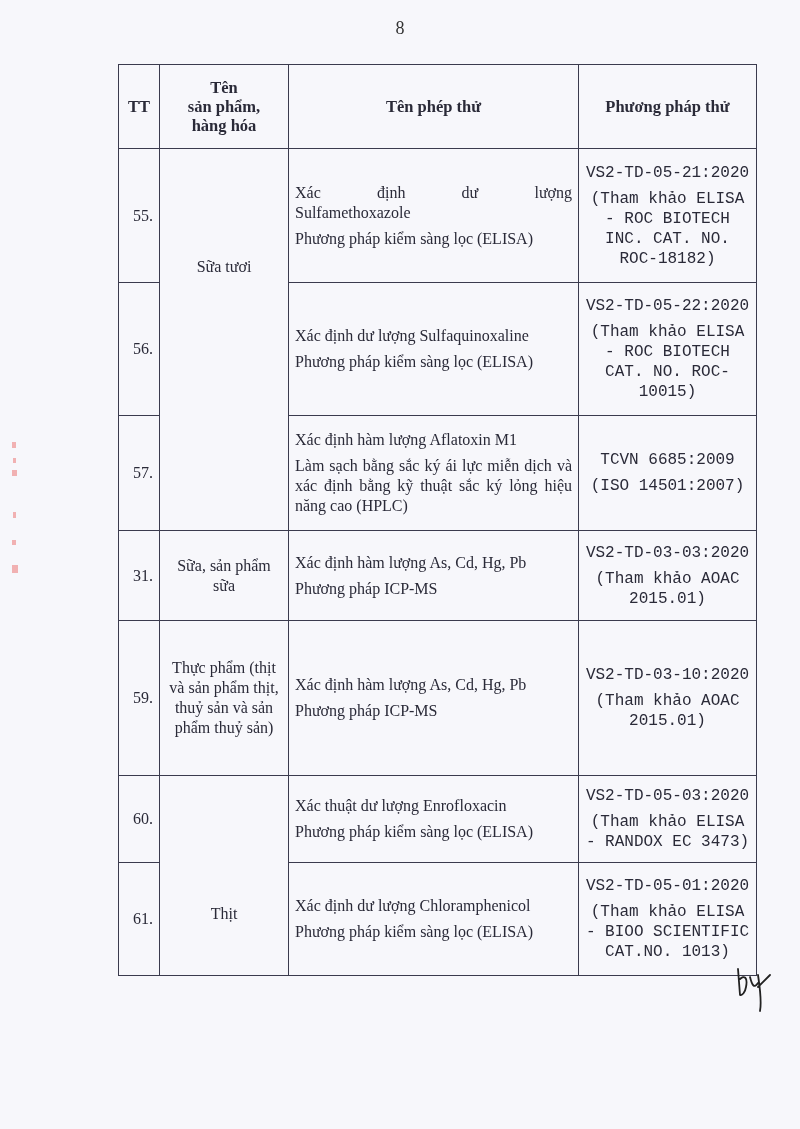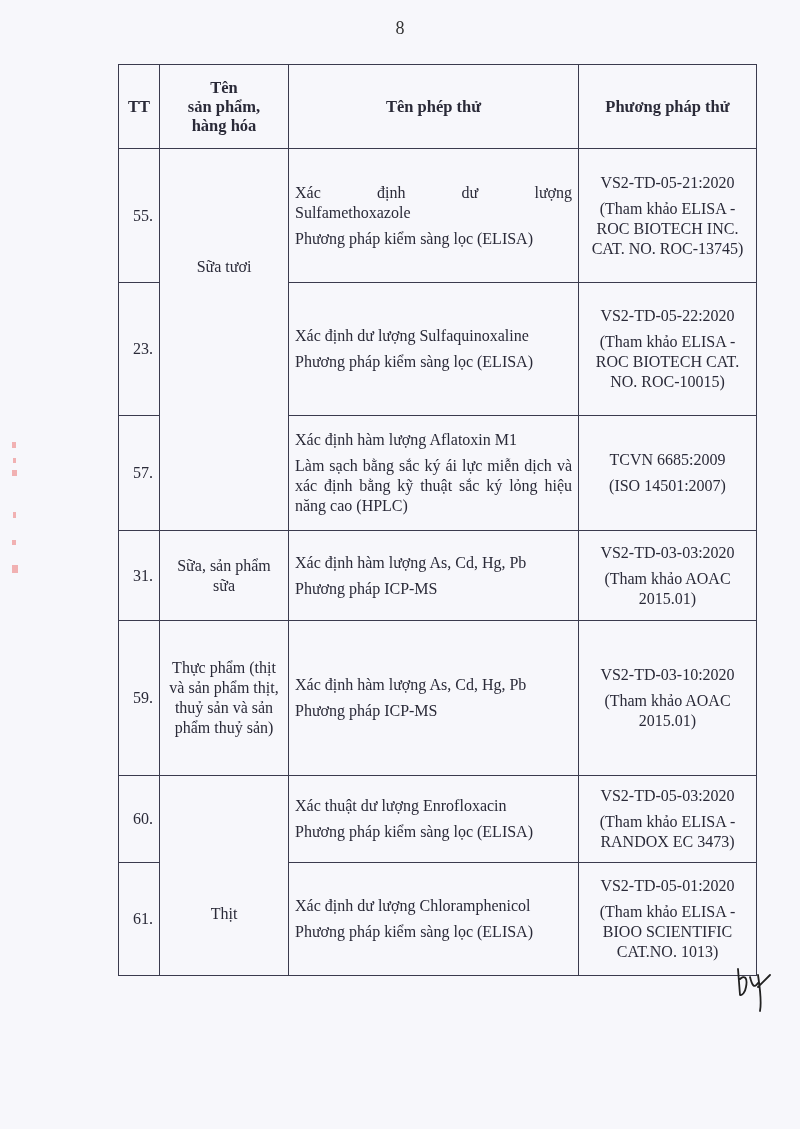--- a/index.html
+++ b/index.html
@@ -29,21 +29,21 @@
     font-weight: bold; font-size: 16.5px; text-align: center; line-height: 19px;
   }
   .c-tt { width: 41px; }
   .c-prod { width: 129px; }
   .c-test { width: 290px; }
   .c-meth { width: 178px; }
   td.tt { text-align: right; padding-left: 5px; }
   td.prod { text-align: center; }
   td.test p { margin: 0 0 6px 0; }
   td.test p:last-child { margin-bottom: 0; }
-  td.meth { text-align: center; }
+  td.meth { text-align: center; font-family: Liberation Mono, monospace; }
   td.meth p { margin: 0 0 6px 0; }
   td.meth p:last-child { margin-bottom: 0; }
   .justify { text-align: justify; text-align-last: justify; }
   .signature {
     position: absolute; left: 732px; top: 965px; width: 40px; height: 50px;
   }
   .red-marks {
     position: absolute; left: 10px; top: 440px; width: 12px; height: 150px;
   }
 </style>
@@ -94,26 +94,26 @@
           <span>Xác</span>
           <span>định</span>
           <span>dư</span>
           <span>lượng</span>
         </p>
         <p style="margin-top:-6px">Sulfamethoxazole</p>
         <p>Phương pháp kiểm sàng lọc (ELISA)</p>
       </td>
       <td class="meth">
         <p>VS2-TD-05-21:2020</p>
-        <p>(Tham khảo ELISA - ROC BIOTECH INC. CAT. NO. ROC-13745)</p>
+        <p>(Tham khảo ELISA - ROC BIOTECH INC. CAT. NO. ROC-18182)</p>
       </td>
     </tr>
 
     <tr style="height:133px">
-      <td class="tt">23.</td>
+      <td class="tt">56.</td>
       <td class="test">
         <p>Xác định dư lượng Sulfaquinoxaline</p>
         <p>Phương pháp kiểm sàng lọc (ELISA)</p>
       </td>
       <td class="meth">
         <p>VS2-TD-05-22:2020</p>
         <p>(Tham khảo ELISA - ROC BIOTECH CAT. NO. ROC-10015)</p>
       </td>
     </tr>
 

